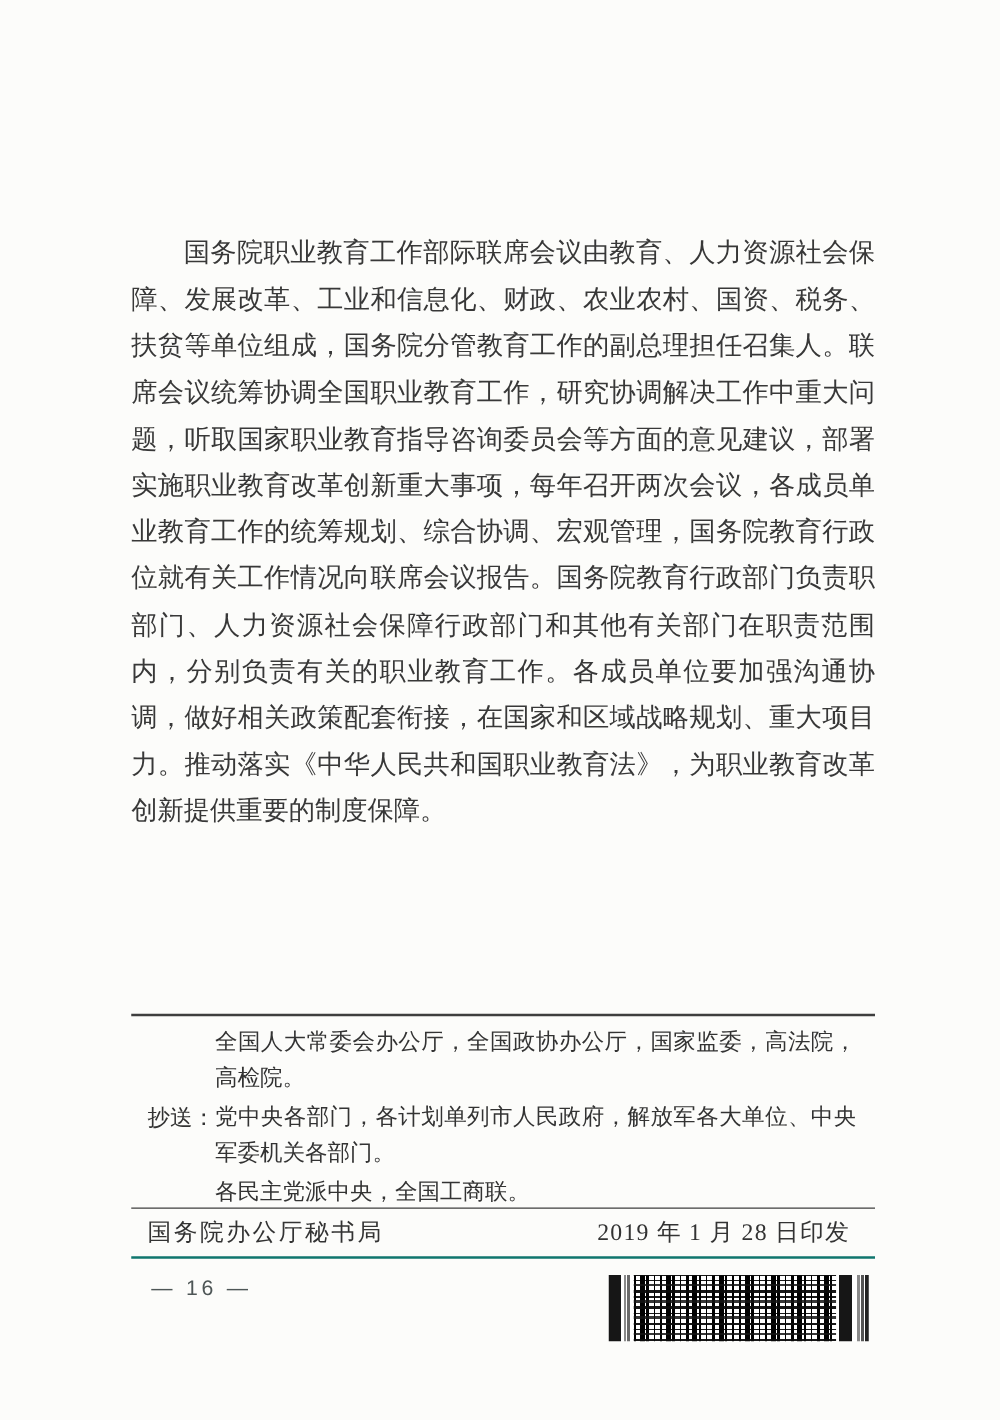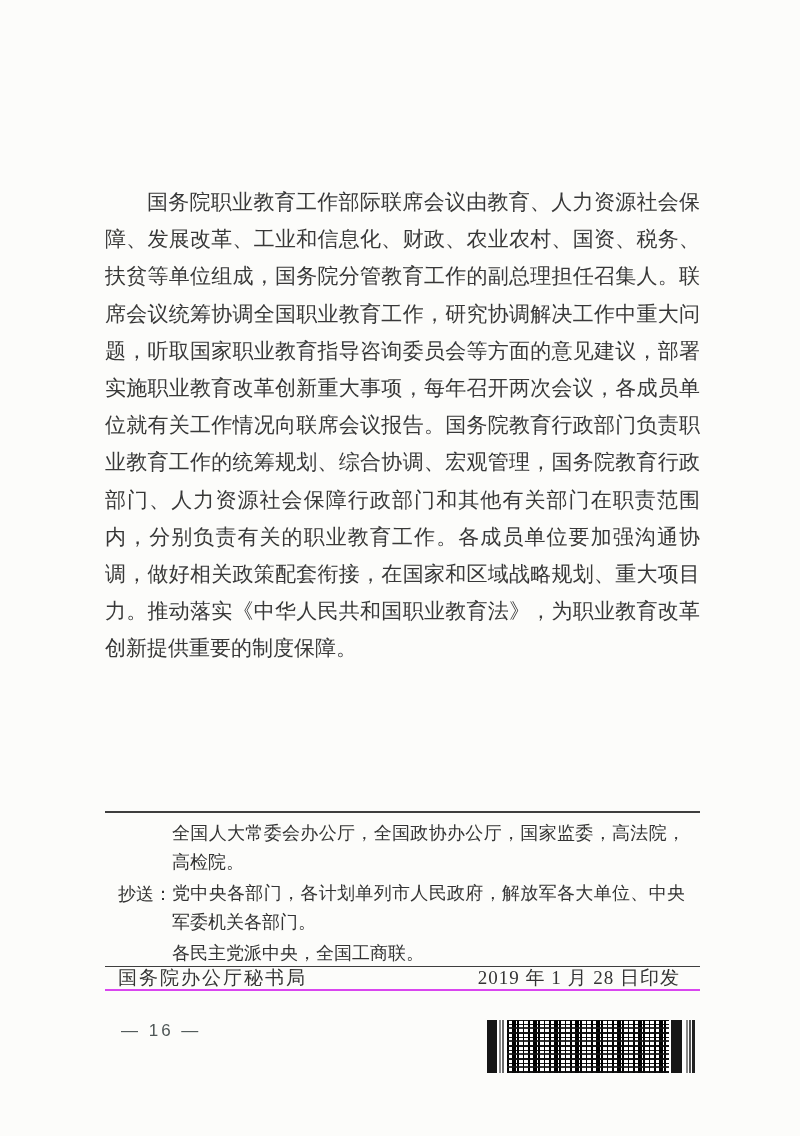--- a/index.html
+++ b/index.html
@@ -69,23 +69,23 @@
   .cc-entry {
     font-size: 18px;
     line-height: 29px;
     margin-bottom: 2px;
     text-align: justify;
     color: #333;
   }
   
   .print-row {
     position: absolute;
-    top: 966px; left: 0; width: 595px; height: 25px;
+    top: 966px; left: 0; width: 595px; height: 41px;
     border-top: 1.5px solid #3e3e3e;
-    border-bottom: 2px solid #d946ef;
+    border-bottom: 2px solid #0f766e;
     box-sizing: border-box;
     display: flex;
     align-items: center;
     justify-content: space-between;
     padding: 0 20px 0 13px;
     font-size: 19px;
     color: #333;
   }
   .issuer { letter-spacing: 2px; }
   .print-date { letter-spacing: 1px; }
@@ -138,22 +138,22 @@
   <div class="content">
 
 
     <div class="body-text">
       <div class="body-line first">国务院职业教育工作部际联席会议由教育、人力资源社会保</div>
       <div class="body-line">障、发展改革、工业和信息化、财政、农业农村、国资、税务、</div>
       <div class="body-line">扶贫等单位组成，国务院分管教育工作的副总理担任召集人。联</div>
       <div class="body-line">席会议统筹协调全国职业教育工作，研究协调解决工作中重大问</div>
       <div class="body-line">题，听取国家职业教育指导咨询委员会等方面的意见建议，部署</div>
       <div class="body-line">实施职业教育改革创新重大事项，每年召开两次会议，各成员单</div>
+      <div class="body-line">业教育工作的统筹规划、综合协调、宏观管理，国务院教育行政</div>
       <div class="body-line">位就有关工作情况向联席会议报告。国务院教育行政部门负责职</div>
-      <div class="body-line">业教育工作的统筹规划、综合协调、宏观管理，国务院教育行政</div>
       <div class="body-line">部门、人力资源社会保障行政部门和其他有关部门在职责范围</div>
       <div class="body-line">内，分别负责有关的职业教育工作。各成员单位要加强沟通协</div>
       <div class="body-line">调，做好相关政策配套衔接，在国家和区域战略规划、重大项目</div>
       <div class="body-line">力。推动落实《中华人民共和国职业教育法》，为职业教育改革</div>
       <div class="body-line last">创新提供重要的制度保障。</div>
     </div>
 
     <div class="cc-section">
       <div class="cc-label">抄送：</div>
       <div class="cc-entries">

